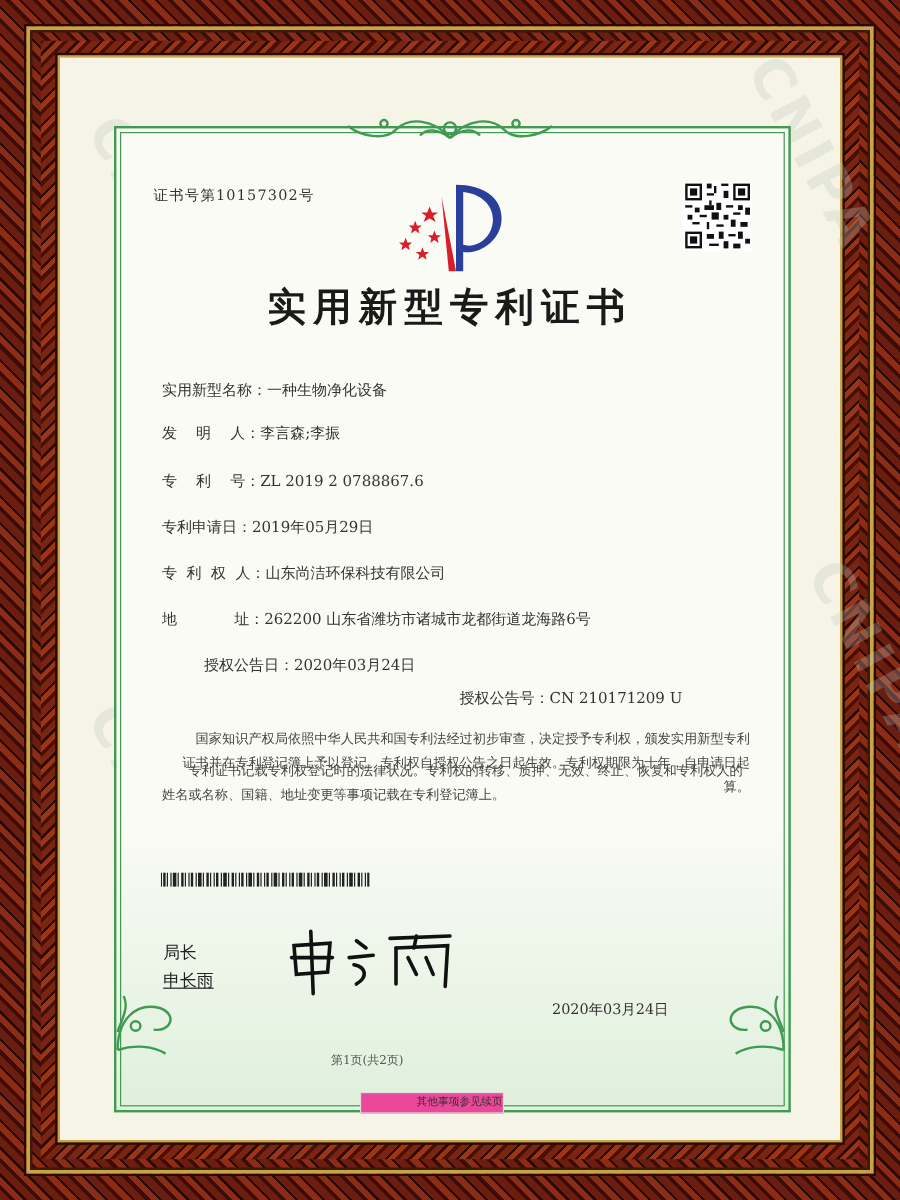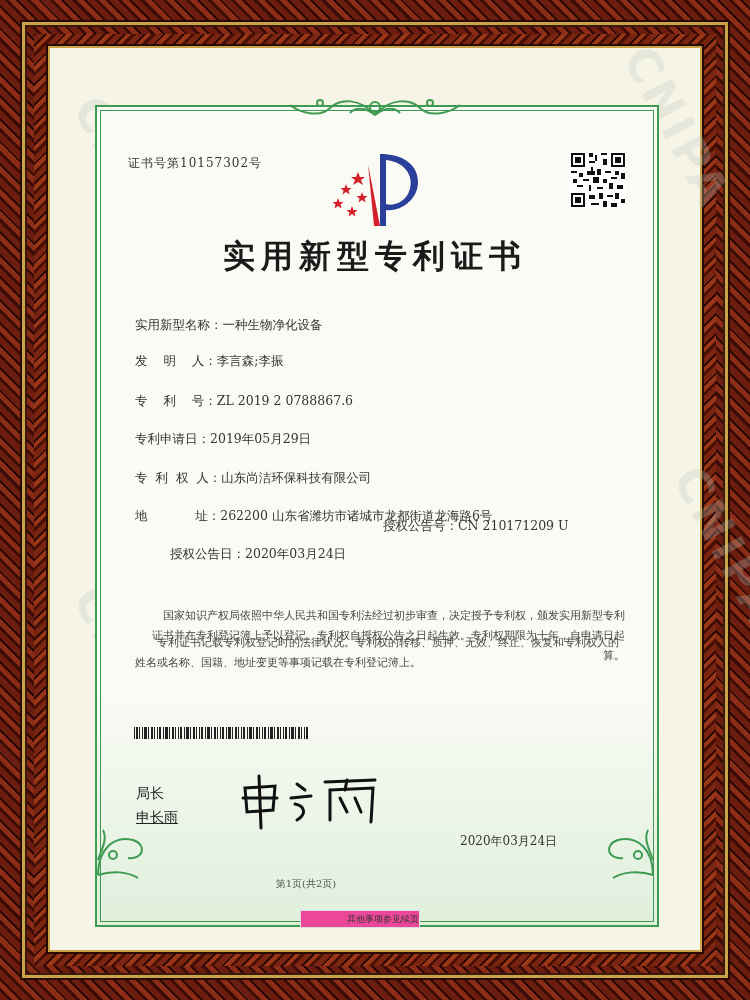--- a/index.html
+++ b/index.html
@@ -182,21 +182,21 @@
 </div>
 <div class="field" style="top:470px;">
   <span class="lbl" style="white-space:pre;">专  利  权  人：</span><span>山东尚洁环保科技有限公司</span>
 </div>
 <div class="field" style="top:508px;">
   <span class="lbl" style="white-space:pre;">地            址：</span><span>262200 山东省潍坊市诸城市龙都街道龙海路6号</span>
 </div>
 <div class="field" style="top:546px;margin-left:35px;">
   <span class="lbl">授权公告日：</span><span>2020年03月24日</span>
 </div>
-<div class="field" style="top:518px;left:383px;">
+<div class="field" style="top:574px;left:383px;">
   <span class="lbl">授权公告号：</span><span>CN 210171209 U</span>
 </div>
 
 <div class="body-text" style="top:606px;text-indent:22px;text-align:right;">国家知识产权局依照中华人民共和国专利法经过初步审查，决定授予专利权，颁发实用新型专利证书并在专利登记簿上予以登记。专利权自授权公告之日起生效。专利权期限为十年，自申请日起算。</div>
 <div class="body-text" style="top:633px;text-indent:22px;">专利证书记载专利权登记时的法律状况。专利权的转移、质押、无效、终止、恢复和专利权人的姓名或名称、国籍、地址变更等事项记载在专利登记簿上。</div>
 
 <svg class="barcode" viewBox="0 0 174 12" preserveAspectRatio="none">
   <g fill="#222">
     <rect x="0" y="0" width="1" height="12"></rect>
       <rect x="2" y="0" width="2" height="12"></rect>

